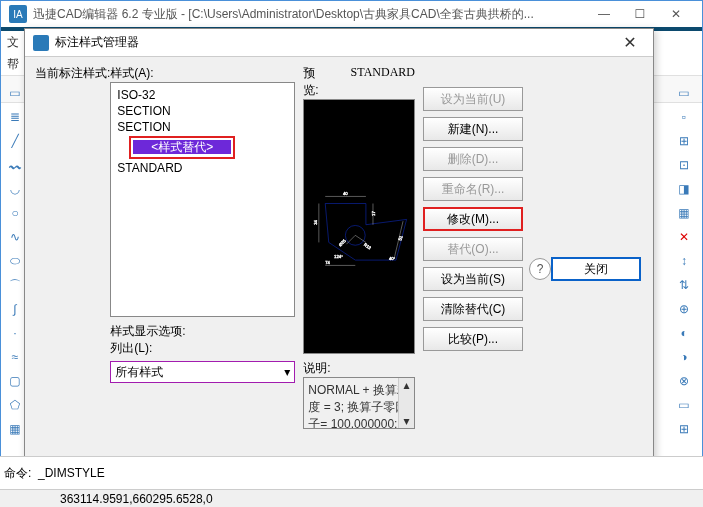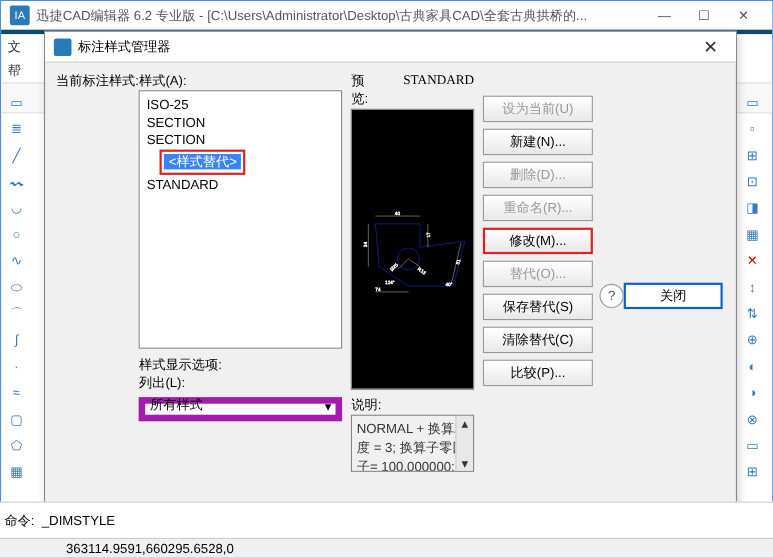--- a/index.html
+++ b/index.html
@@ -9,35 +9,35 @@
 .titlebar .appicon{width:18px;height:18px;background:#2a7ab8;color:#fff;display:flex;align-items:center;justify-content:center;font-size:10px;border-radius:2px;margin-right:6px}
 .titlebar .title{flex:1;color:#555}
 .winbtns{display:flex;gap:0}
 .winbtn{width:36px;height:28px;display:flex;align-items:center;justify-content:center;color:#555}
 .menubar{height:22px;padding:0 6px;display:flex;align-items:center;color:#333;gap:10px}
 .toolbar-row{height:28px;border-top:1px solid #e0e0e0;border-bottom:1px solid #e0e0e0;background:#f8f8f8}
 .left-toolbar{position:absolute;left:2px;top:82px;width:30px;display:flex;flex-direction:column;gap:2px}
 .left-toolbar .tb{width:26px;height:22px;display:flex;align-items:center;justify-content:center;color:#3a7ab8}
 .right-toolbar{position:absolute;right:2px;top:82px;width:30px;display:flex;flex-direction:column;gap:2px}
 .right-toolbar .tb{width:26px;height:22px;display:flex;align-items:center;justify-content:center;color:#3a7ab8}
-.dialog{position:absolute;left:40px;top:28px;width:630px;height:450px;background:#f0f0f0;border:1px solid #888;box-shadow:2px 2px 8px rgba(0,0,0,.2)}
+.dialog{position:absolute;left:24px;top:28px;width:630px;height:450px;background:#f0f0f0;border:1px solid #888;box-shadow:2px 2px 8px rgba(0,0,0,.2)}
 .dlg-title{height:28px;background:#fff;display:flex;align-items:center;padding:0 8px;border-bottom:1px solid #ccc}
 .dlg-title .di{width:16px;height:16px;background:#2a7ab8;margin-right:6px;border-radius:2px}
 .dlg-close{width:30px;text-align:center;font-size:16px;color:#333}
 .dlg-body{padding:8px 10px;display:flex;height:calc(100% - 28px)}
 .cur-label{margin-bottom:6px}
 .mid{display:flex;gap:8px;flex:1}
 .col-left{width:185px;display:flex;flex-direction:column}
 .treebox{border:1px solid #888;background:#fff;height:235px;padding:4px;font-family:SimSun;overflow:hidden}
 .treebox .item{padding:1px 2px;white-space:nowrap}
 .treebox .indent1{padding-left:14px}
-.selected{background:#3b82f6;color:#fff;padding:0 4px}
+.selected{background:#6d28d9;color:#fff;padding:0 18px}
 .highlight-box{border:2.5px solid #e02020;padding:1px 2px;display:inline-block}
 .dispopt{margin-top:6px}
-.combo{width:100%;height:22px;border:6px solid #a21caf;background:#fff;display:flex;align-items:flex-end;padding:0 4px;justify-content:space-between;margin-top:4px}
+.combo{width:100%;height:22px;border:1px solid #a21caf;background:#fff;display:flex;align-items:center;padding:0 4px;justify-content:space-between;margin-top:4px}
 .chk{display:flex;align-items:center;gap:4px;margin-top:8px;color:#888}
 .chk input{margin:0}
 .col-mid{flex:1;display:flex;flex-direction:column}
 .preview{background:#000;border:1px solid #888;height:255px;position:relative}
 .preview svg{width:100%;height:100%}
 .desc{margin-top:6px}
 .descbox{border:1px solid #888;background:#f0f0f0;height:52px;padding:4px;font-family:SimSun;font-size:11px;color:#333;overflow:hidden;position:relative}
 .descbox .sb{position:absolute;right:0;top:0;width:16px;height:100%;background:#e8e8e8;display:flex;flex-direction:column;justify-content:space-between;align-items:center;border-left:1px solid #ccc}
 .col-right{width:100px;display:flex;flex-direction:column;gap:6px}
 .btn{height:24px;border:1px solid #999;background:linear-gradient(#fff,#e8e8e8);display:flex;align-items:center;justify-content:center;cursor:default}
@@ -112,21 +112,21 @@
     <div class="di"></div>
     <div style="flex:1">标注样式管理器</div>
     <div class="dlg-close">✕</div>
   </div>
   <div class="dlg-body">
     <div class="cur-label">当前标注样式:</div>
     <div class="mid">
       <div class="col-left">
         <div>样式(A):</div>
         <div class="treebox">
-          <div class="item">ISO-25</div>
+          <div class="item">ISO-32</div>
           <div class="item">SECTION</div>
           <div class="item">SECTION</div>
           <div class="item indent1"><span class="highlight-box"><span class="selected">&lt;样式替代&gt;</span></span></div>
           <div class="item">STANDARD</div>
         </div>
         <div class="dispopt">
           <div>样式显示选项:</div>
           <div>列出(L):</div>
           <div class="combo">
             <span>所有样式</span>
@@ -177,21 +177,21 @@
         </div>
       </div>
       <div class="col-right">
         <div style="height:16px"></div>
         <div class="btn disabled">设为当前(U)</div>
         <div class="btn">新建(N)...</div>
         <div class="btn disabled">删除(D)...</div>
         <div class="btn disabled">重命名(R)...</div>
         <div class="btn hl">修改(M)...</div>
         <div class="btn disabled">替代(O)...</div>
-        <div class="btn">保存替代(S)</div>
+        <div class="btn">设为当前(S)</div>
         <div class="btn">清除替代(C)</div>
         <div class="btn">比较(P)...</div>
       </div>
     </div>
     <div class="dlg-footer">
       <div class="help-icon">?</div>
       <div class="close-btn">关闭</div>
     </div>
   </div>
 </div>

